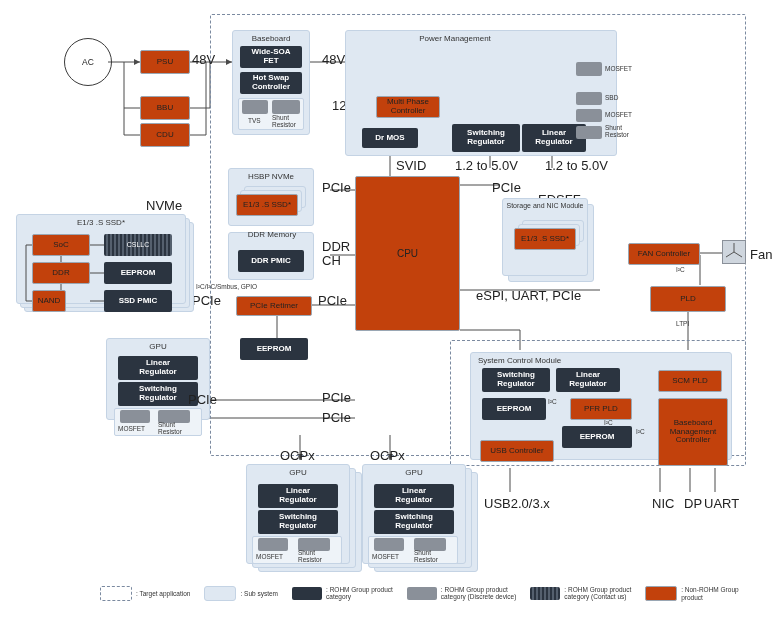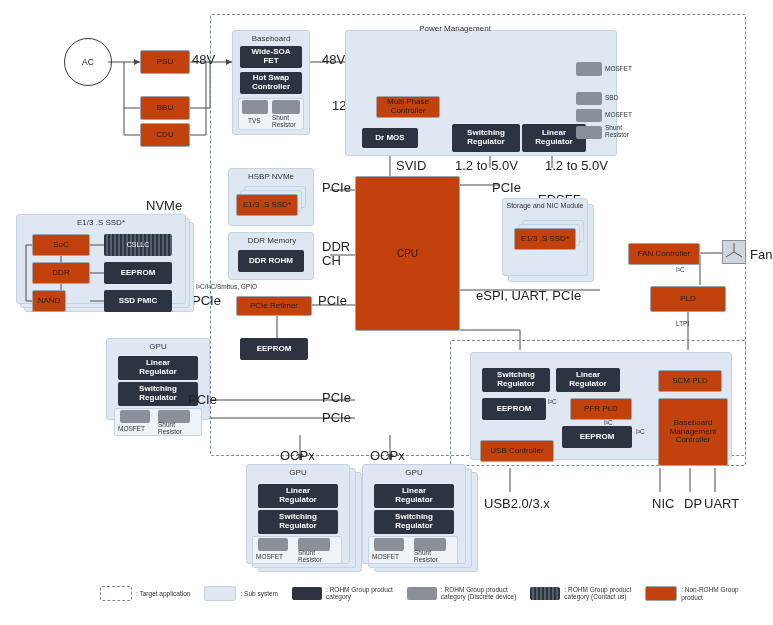--- a/index.html
+++ b/index.html
@@ -125,21 +125,21 @@
 Controller</span>
   </div>
   <div class="abs" style="left:238px;top:98px;width:66px;height:32px;background:#eef3f8;border:1px solid #c4d3e4;border-radius:2px;"></div>
   <div class="abs rohm-d" style="left:242px;top:100px;width:26px;height:14px;"></div>
   <div class="abs rohm-d" style="left:272px;top:100px;width:28px;height:14px;"></div>
   <div class="txt6" style="left:248px;top:117px;">TVS</div>
   <div class="txt6" style="left:272px;top:114px;white-space:pre-line;line-height:1.1;"><span style="white-space:pre-line;">Shunt
 Resistor</span></div>
 
   <div class="abs sub" style="left:345px;top:30px;width:272px;height:126px;"></div>
-  <div class="abs subsys-label" style="left:345px;top:24px;width:220px;">Power Management</div>
+  <div class="abs subsys-label" style="left:345px;top:34px;width:220px;">Power Management</div>
 
   <div class="abs rohm-d" style="left:576px;top:62px;width:26px;height:14px;"></div>
   <div class="txt6" style="left:605px;top:65px;">MOSFET</div>
 
   <div class="abs nonrohm" style="left:376px;top:96px;width:64px;height:22px;white-space:pre-line;">
     <span style="white-space:pre-line;">Multi Phase
 Controller</span>
   </div>
   <div class="abs rohm" style="left:362px;top:128px;width:56px;height:20px;">
     <span>Dr MOS</span>
@@ -167,23 +167,23 @@
 
   <div class="abs sub" style="left:228px;top:168px;width:86px;height:58px;"></div>
   <div class="abs subsys-label" style="left:228px;top:172px;width:86px;">HSBP NVMe</div>
   <div class="abs sub" style="left:244px;top:186px;width:62px;height:22px;"></div>
   <div class="abs sub" style="left:240px;top:190px;width:62px;height:22px;"></div>
   <div class="abs nonrohm" style="left:236px;top:194px;width:62px;height:22px;">
     <span>E1/3 .S SSD*</span>
   </div>
 
   <div class="abs sub" style="left:228px;top:232px;width:86px;height:48px;"></div>
-  <div class="abs subsys-label" style="left:228px;top:236px;width:88px;">DDR Memory</div>
+  <div class="abs subsys-label" style="left:228px;top:230px;width:88px;">DDR Memory</div>
   <div class="abs rohm" style="left:238px;top:250px;width:66px;height:22px;">
-    <span>DDR ROHM</span>
+    <span>DDR PMIC</span>
   </div>
   <div class="txt" style="left:322px;top:240px;line-height:1.1;white-space:pre-line;"><span style="white-space:pre-line;">DDR
 CH</span></div>
 
   <div class="abs nonrohm" style="left:355px;top:176px;width:105px;height:155px;font-size:10px;">
     <span>CPU</span>
   </div>
 
   <div class="abs nonrohm" style="left:236px;top:296px;width:76px;height:20px;">
     <span>PCIe Retimer</span>
@@ -276,20 +276,21 @@
           <path d="M11 11 L11 2 M11 11 L19 16 M11 11 L3 16"></path>
         </g>
       </svg>
   </div>
   <div class="txt" style="left:750px;top:247px;">Fan</div>
   <div class="txt6" style="left:676px;top:266px;">I²C</div>
   <div class="txt6" style="left:676px;top:320px;">LTPI</div>
 
   <div class="abs dashed" style="left:450px;top:340px;width:296px;height:126px;"></div>
   <div class="abs sub" style="left:470px;top:352px;width:262px;height:108px;"></div>
+  <div class="abs subsys-label" style="left:470px;top:356px;width:262px;text-align:left;padding-left:8px;">System Control Module</div>
 
   <div class="abs rohm" style="left:482px;top:368px;width:68px;height:24px;white-space:pre-line;">
     <span style="white-space:pre-line;">Switching
 Regulator</span>
   </div>
   <div class="abs rohm" style="left:556px;top:368px;width:64px;height:24px;white-space:pre-line;">
     <span style="white-space:pre-line;">Linear
 Regulator</span>
   </div>
   <div class="abs nonrohm" style="left:658px;top:370px;width:64px;height:22px;">

